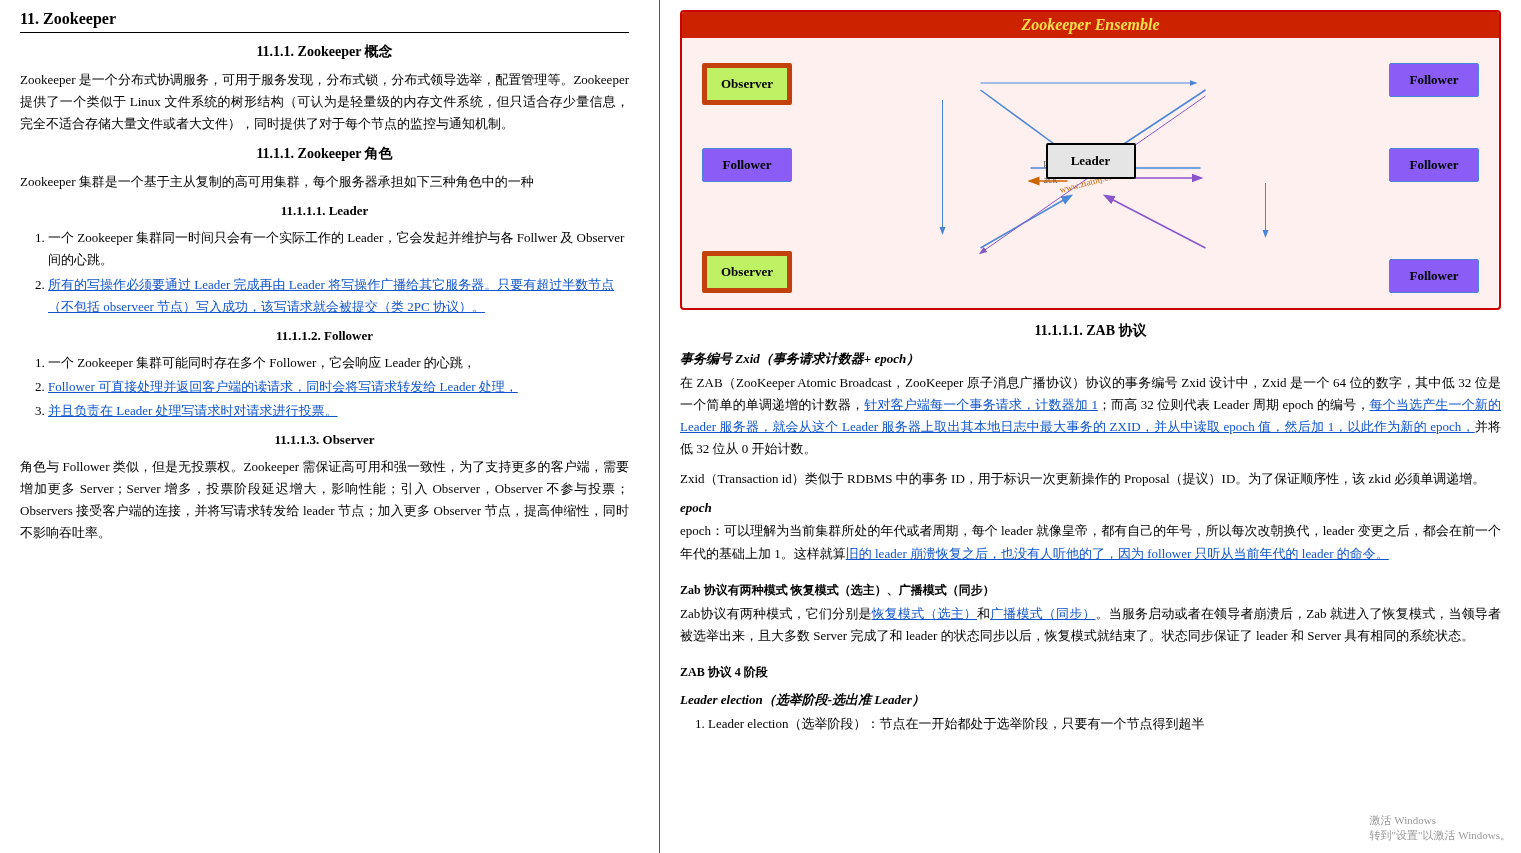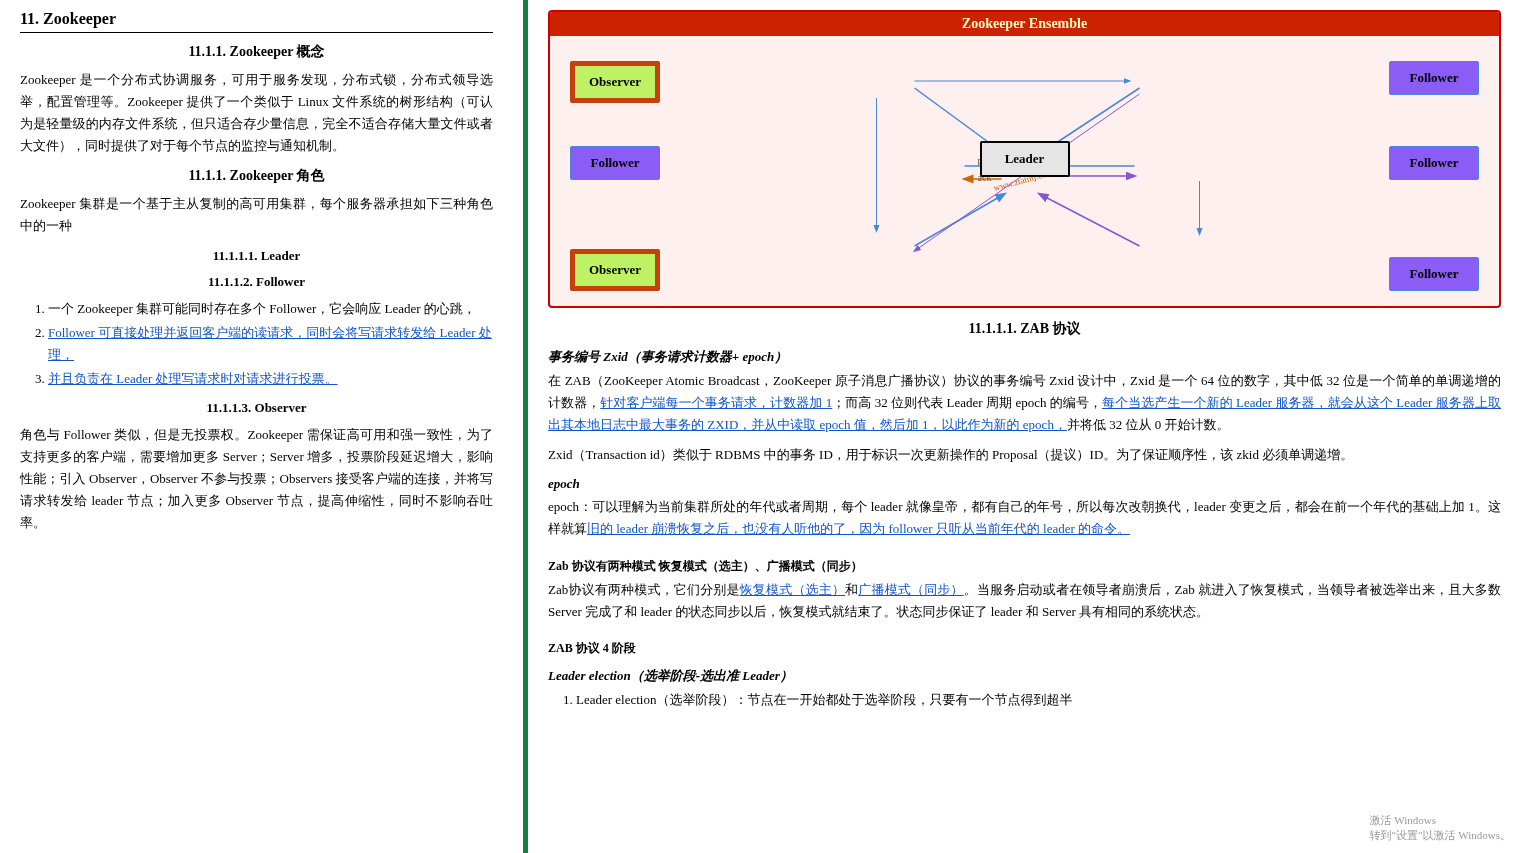--- a/index.html
+++ b/index.html
@@ -6,23 +6,23 @@
     body {
       font-family: "SimSun", "宋体", serif;
       font-size: 14px;
       background: #fff;
       color: #000;
       display: flex;
       width: 1521px;
       min-height: 853px;
     }
     .left-panel {
-      width: 528px;
+      width: 660px;
       padding: 10px 30px 10px 20px;
-      border-right: 5px solid #15803d;
+      border-right: 1px solid #15803d;
       overflow-y: auto;
       height: 853px;
     }
     .right-panel {
       flex: 1;
       padding: 10px 20px;
       overflow-y: auto;
       height: 853px;
     }
     h1.section-title {
@@ -65,27 +65,28 @@
     .diagram-container {
       border: 2px solid #cc0000;
       background: #fff0f0;
       border-radius: 4px;
       padding: 10px;
       margin-bottom: 12px;
       position: relative;
     }
     .diagram-title {
       background: #cc2200;
-      color: #fef9c3;
-      text-align: center;
-      font-size: 14px;
+      color: #fde047;
+      text-align: center;
+      font-size: 16px;
       font-weight: bold;
       padding: 4px 8px;
       margin: -10px -10px 10px -10px;
       border-radius: 2px 2px 0 0;
+      font-style: italic;
     }
     .diagram-inner {
       position: relative;
       height: 250px;
     }
     .node-box {
       position: absolute;
       border: 1px solid #666;
       background: #fff;
       font-size: 13px;
@@ -154,20 +155,28 @@
 <div class="left-panel">
   <h1 class="section-title">11.   Zookeeper</h1>
 
   <h2 class="sub-title">11.1.1.   Zookeeper 概念</h2>
   <p class="body-text">Zookeeper 是一个分布式协调服务，可用于服务发现，分布式锁，分布式领导选举，配置管理等。Zookeeper 提供了一个类似于 Linux 文件系统的树形结构（可认为是轻量级的内存文件系统，但只适合存少量信息，完全不适合存储大量文件或者大文件），同时提供了对于每个节点的监控与通知机制。</p>
 
   <h2 class="sub-title">11.1.1.   Zookeeper 角色</h2>
   <p class="body-text">Zookeeper 集群是一个基于主从复制的高可用集群，每个服务器承担如下三种角色中的一种</p>
 
   <h3 class="sub-sub-title">11.1.1.1.   Leader</h3>
+  <ol class="list">
+    <li>
+      <span>一个 Zookeeper 集群同一时间只会有一个实际工作的 Leader，它会发起并维护与各 Follwer 及 Observer 间的心跳。</span>
+    </li>
+    <li>
+      <span class="link-blue">所有的写操作必须要通过 Leader 完成再由 Leader 将写操作广播给其它服务器。只要有超过半数节点（不包括 observeer 节点）写入成功，该写请求就会被提交（类 2PC 协议）。</span>
+    </li>
+  </ol>
 
   <h3 class="sub-sub-title">11.1.1.2.   Follower</h3>
   <ol class="list">
     <li>
       <span>一个 Zookeeper 集群可能同时存在多个 Follower，它会响应 Leader 的心跳，</span>
     </li>
     <li>
       <span class="link-blue">Follower 可直接处理并返回客户端的读请求，同时会将写请求转发给 Leader 处理，</span>
     </li>
     <li>

